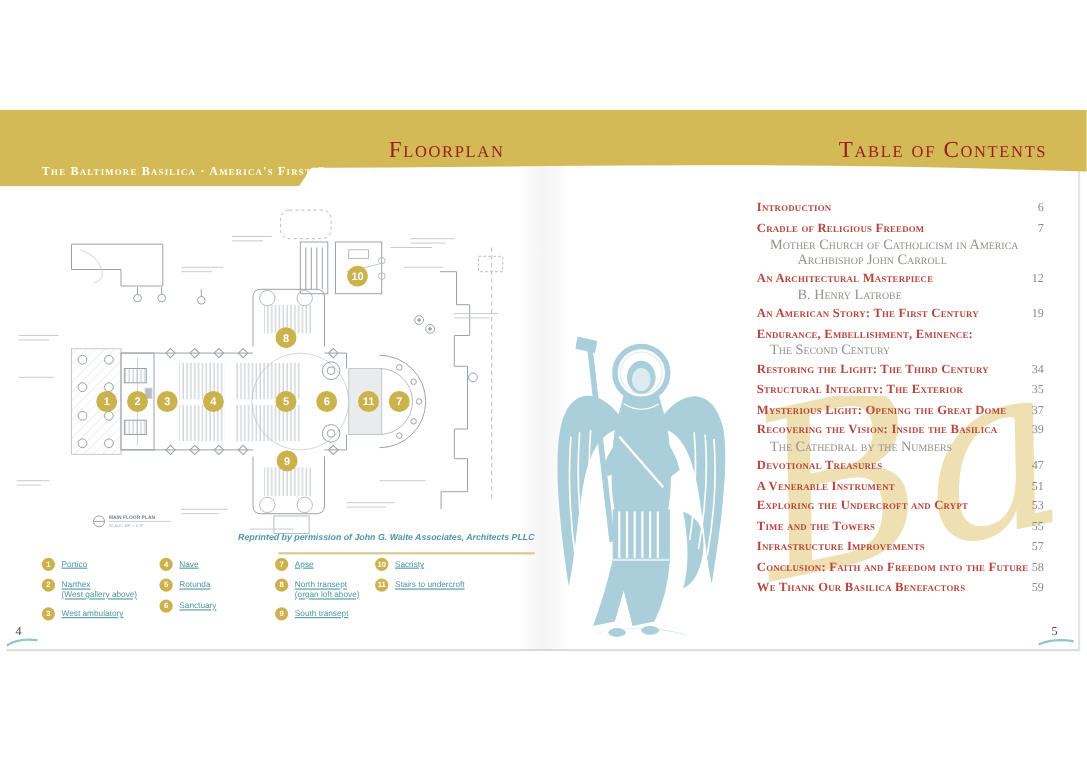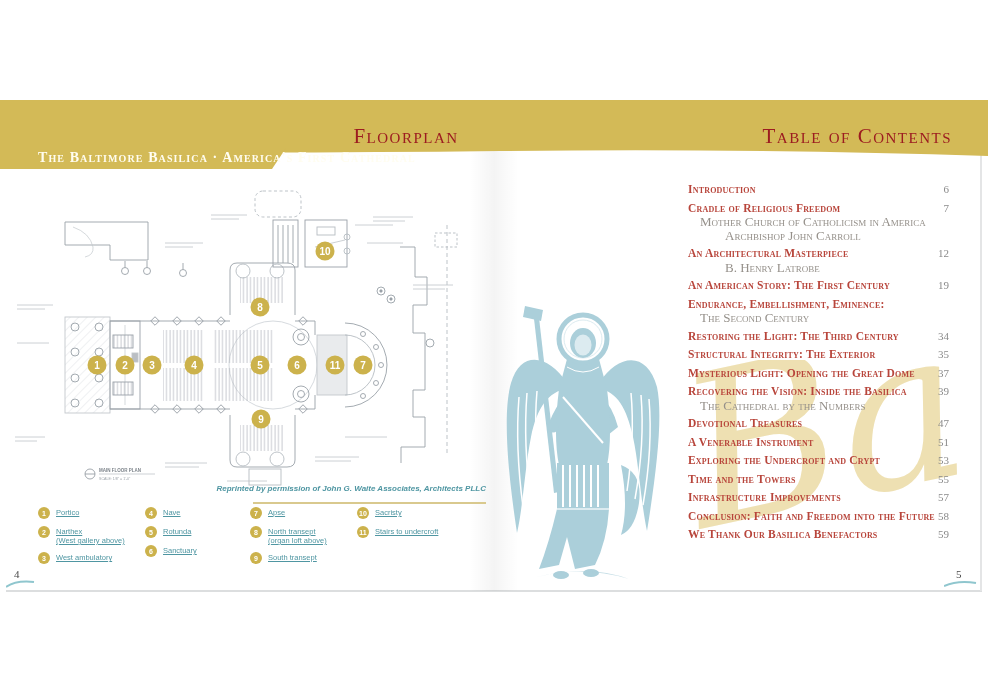--- a/index.html
+++ b/index.html
@@ -9,21 +9,21 @@
   }
   .abs{position:absolute;}
   
   .edge-bottom{left:6px;top:590px;width:976px;height:2px;background:#dcdedf;}
   .edge-right{left:980px;top:101px;width:2px;height:490px;background:#e4e5e6;}
   .gutter{left:470px;top:100px;width:48px;height:491px;pointer-events:none;
     background:linear-gradient(90deg,rgba(0,0,0,0) 0%,rgba(0,0,0,0.045) 50%,rgba(0,0,0,0) 100%);}
   
   .banner-svg{left:0;top:0;}
   .tagline{left:38px;top:150px;font-variant:small-caps;font-weight:bold;
-    font-size:14px;letter-spacing:1.1px;color:#fffdf0;white-space:nowrap;}
+    font-size:11px;letter-spacing:1.1px;color:#fffdf0;white-space:nowrap;}
   .title{font-variant:small-caps;font-weight:normal;color:#9c1c20;
     font-size:21px;letter-spacing:1.5px;white-space:nowrap;}
   .title-left{left:300px;top:124px;width:212px;text-align:center;}
   .title-right{right:36px;top:124px;text-align:right;}
   
   .plan-svg{left:15px;top:185px;}
   .plan-credit{left:200px;top:484px;width:286px;text-align:right;
     font-family:"Liberation Sans",sans-serif;font-style:italic;font-weight:bold;
     font-size:8px;color:#4f96a2;}
   .tanline{left:253px;top:502px;width:233px;height:2px;background:#d9c98e;}
@@ -298,21 +298,21 @@
       </div>
       <div class="legend-item">
         <div class="legend-badge" style="background: rgb(204, 178, 76);">8</div>
         <div class="legend-label">North transept<br>(organ loft above)</div>
       </div>
       <div class="legend-item">
         <div class="legend-badge" style="background: rgb(204, 178, 76);">9</div>
         <div class="legend-label">South transept</div>
       </div>
     </div>
-    <div class="legend-col" style="left: 327px; text-align: right;">
+    <div class="legend-col" style="left: 311px; text-align: right;">
       <div class="legend-item">
         <div class="legend-badge" style="background: rgb(204, 178, 76);">10</div>
         <div class="legend-label">Sacristy</div>
       </div>
       <div class="legend-item">
         <div class="legend-badge" style="background: rgb(204, 178, 76);">11</div>
         <div class="legend-label">Stairs to undercroft</div>
       </div>
     </div>
   </div>

